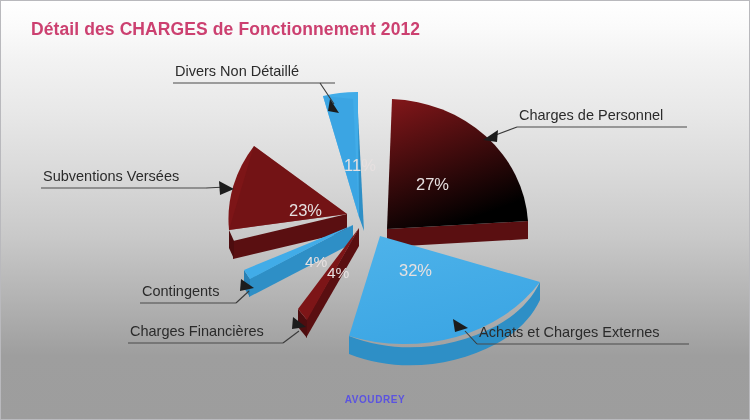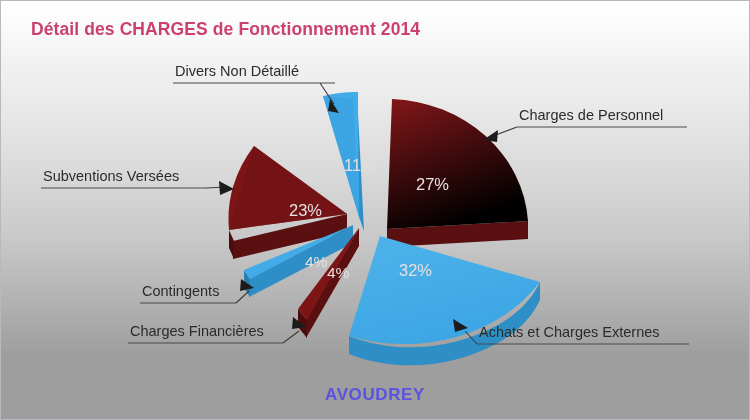--- a/index.html
+++ b/index.html
@@ -69,32 +69,32 @@
     font-family:"Liberation Sans", sans-serif;
     font-size:14.5px;
     fill:#2b2b2b;
   }
   .leader { stroke:#3a3a3a; stroke-width:1.1; fill:none; }
   .uline  { stroke:#4a4a4a; stroke-width:1.1; }
   #footer {
     position:absolute;
     left:0; right:0; bottom:14px;
     text-align:center;
-    font-size:17px;
+    font-size:10px;
     font-weight:bold;
     color:#5b53e0;
     letter-spacing:0.6px;
   }
 </style>
 </head>
 <body>
 
 <div id="frame">
 
-  <div id="title">Détail des CHARGES de Fonctionnement 2014</div>
+  <div id="title">Détail des CHARGES de Fonctionnement 2012</div>
 
 
   <svg id="chart" viewBox="0 0 750 420">
     <defs>
       <linearGradient id="gRedTop" x1="0" y1="0" x2="0.4" y2="1">
         <stop offset="0" stop-color="#84171a"></stop>
           <stop offset="1" stop-color="#74
 1315"></stop>
       </linearGradient>
       <linearGradient id="gBlueTop" x1="0" y1="0" x2="0.4" y2="1">

